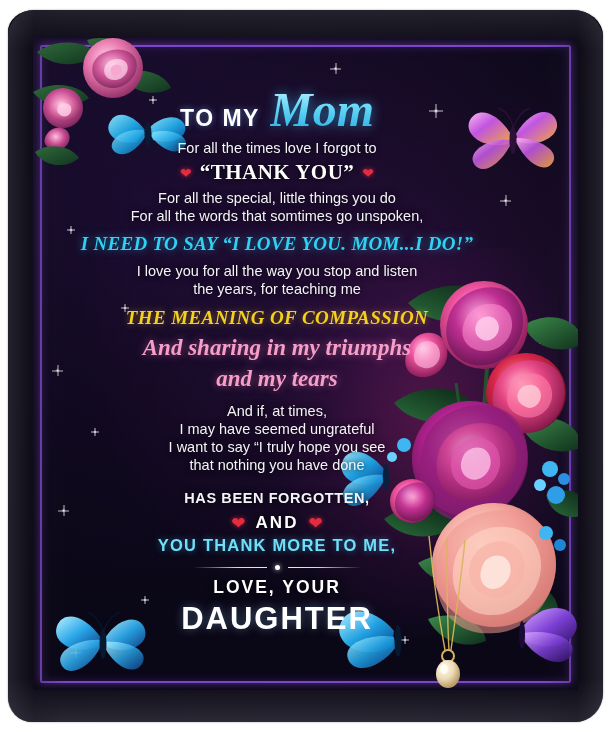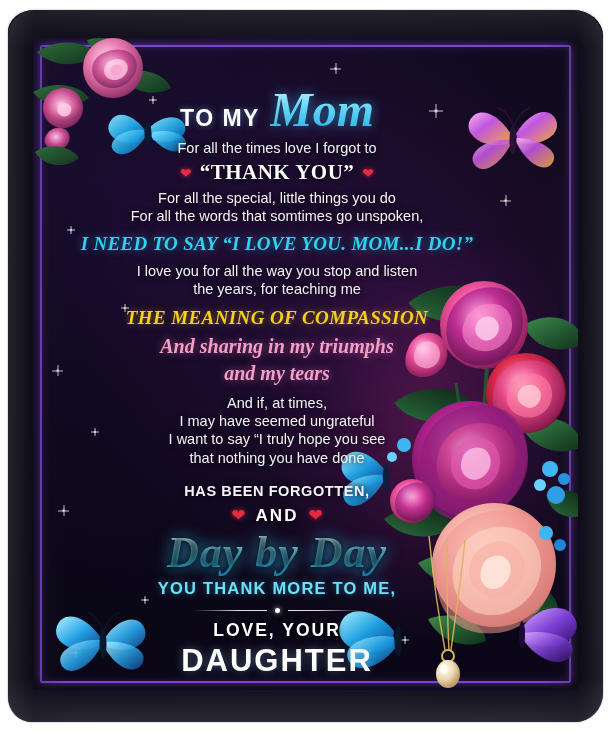--- a/index.html
+++ b/index.html
@@ -196,21 +196,21 @@
     color: #f5d020;
     letter-spacing: 0.4px;
     margin: 8px 0 4px;
     text-shadow: 0 0 7px rgba(240,200,30,0.45);
   }
 
   .pink-script {
     font-family: "Liberation Serif", serif;
     font-style: italic;
     font-weight: bold;
-    font-size: 20px;
+    font-size: 23px;
     color: #f79ec8;
     margin: 2px 0;
     text-shadow: 0 0 8px rgba(245,130,190,0.5);
   }
 
   .and-row {
     display: flex;
     align-items: center;
     justify-content: center;
     gap: 10px;
@@ -600,21 +600,20 @@
       <p class="line t-white">I want to say “I truly hope you see</p>
       <p class="line t-white">that nothing you have done</p>
       <p class="line t-white t-bold" style="letter-spacing:0.6px; margin-top:15px;">HAS BEEN FORGOTTEN,</p>
 
       <div class="and-row">
         <span class="heart big">❤</span>
         <span class="and-word">AND</span>
         <span class="heart big">❤</span>
       </div>
 
-      <p class="line day-by-day">Day by Day</p>
       <p class="line mean-more">YOU THANK MORE TO ME,</p>
 
       <div class="divider">
         <span class="bar"></span>
         <span class="dot"></span>
         <span class="bar right"></span>
       </div>
 
       <p class="line love-your">LOVE, YOUR</p>
       <p class="line daughter">DAUGHTER</p>

